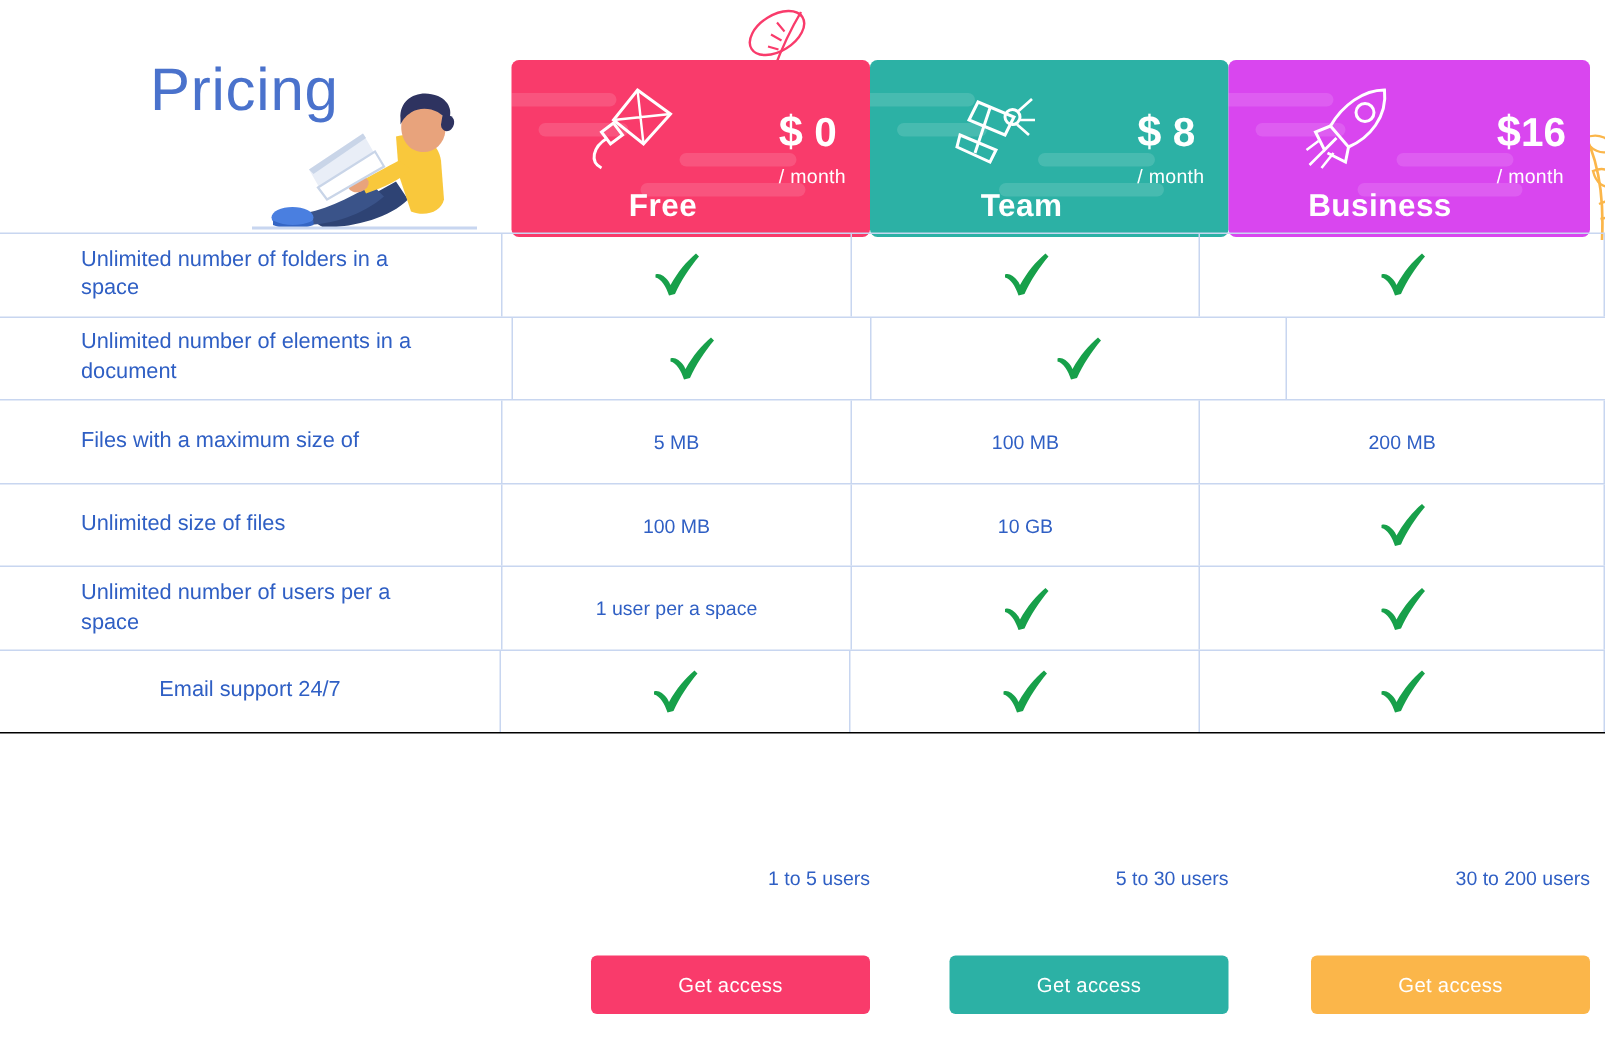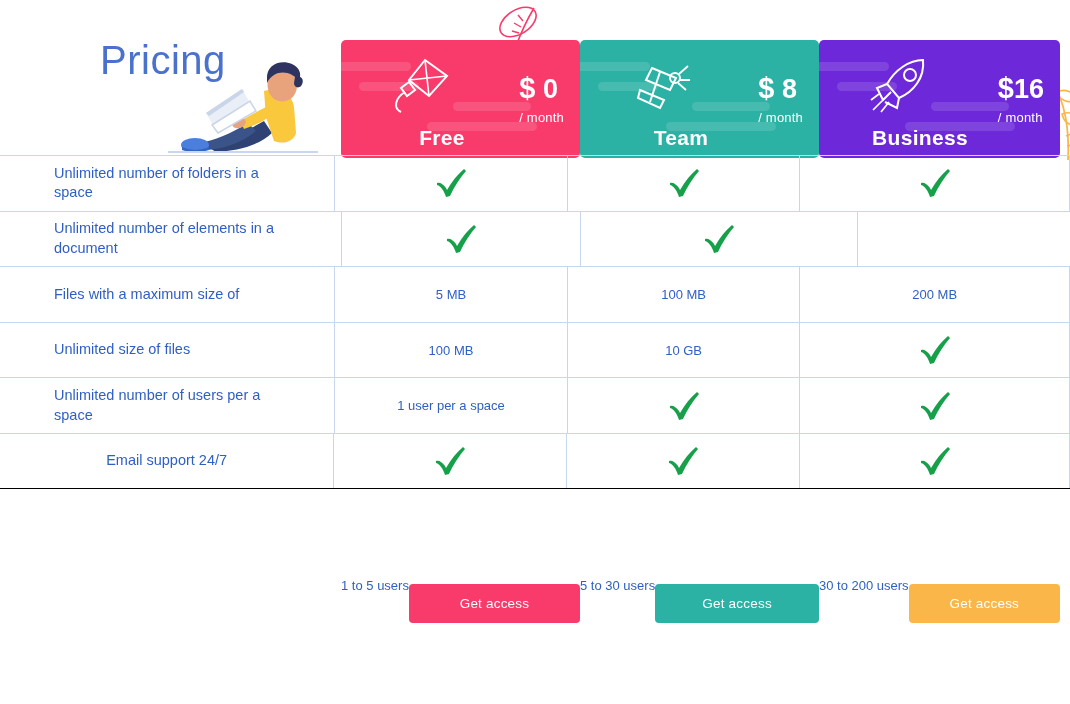--- a/index.html
+++ b/index.html
@@ -45,21 +45,21 @@
   
   .plan-header {
     position: absolute;
     top: 40px;
     height: 118px;
     border-radius: 5px;
     overflow: hidden;
   }
   #plan-header-free     { left: 341px; width: 239px; background: #f93b6b; }
   #plan-header-team     { left: 580px; width: 239px; background: #2cb1a5; }
-  #plan-header-business { left: 819px; width: 241px; background: #6d28d9; }
+  #plan-header-business { left: 819px; width: 241px; background: #d946ef; }
 
   .plan-streak {
     position: absolute;
     background: rgba(255,255,255,0.13);
     border-radius: 6px;
     height: 9px;
   }
   .plan-icon {
     position: absolute;
     left: 50px;
@@ -161,32 +161,32 @@
   #footer {
     position: absolute;
     left: 341px;
     top: 560px;
     width: 719px;
     display: flex;
   }
   .footer-col {
     width: 239px;
     display: flex;
-    flex-direction: row;
-    align-items: flex-start;
+    flex-direction: column;
+    align-items: flex-end;
   }
   .footer-col.business { width: 241px; }
   .users-note {
     font-size: 13px;
     color: #2f5fc4;
     margin-top: 18px;
     white-space: nowrap;
   }
   .cta-button {
-    margin-top: 24px;
+    margin-top: 44px;
     width: 186px;
     height: 39px;
     border: none;
     border-radius: 4px;
     color: #ffffff;
     font-family: "Liberation Sans", sans-serif;
     font-size: 13.5px;
     cursor: pointer;
     letter-spacing: 0.2px;
   }

